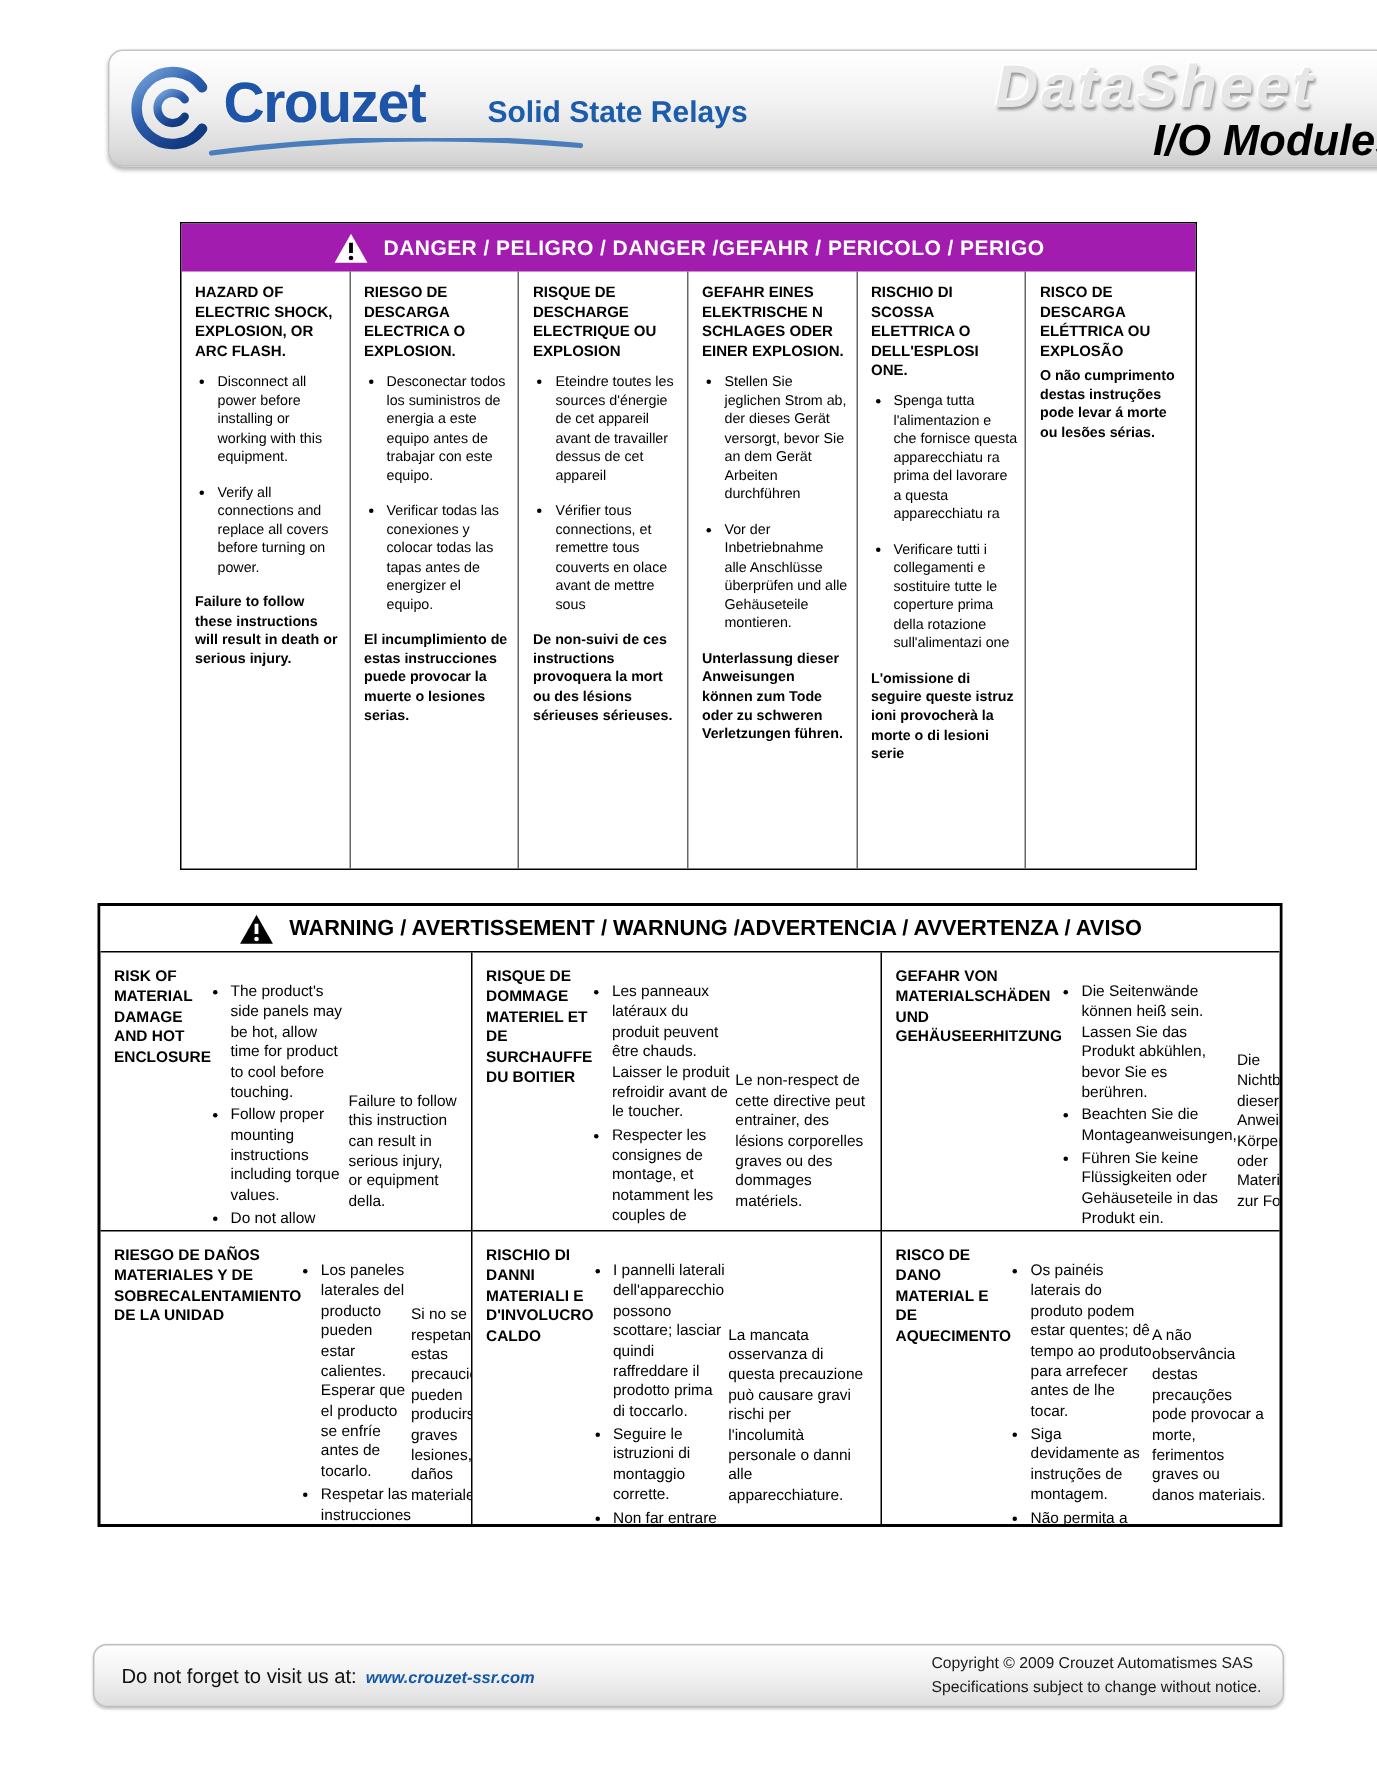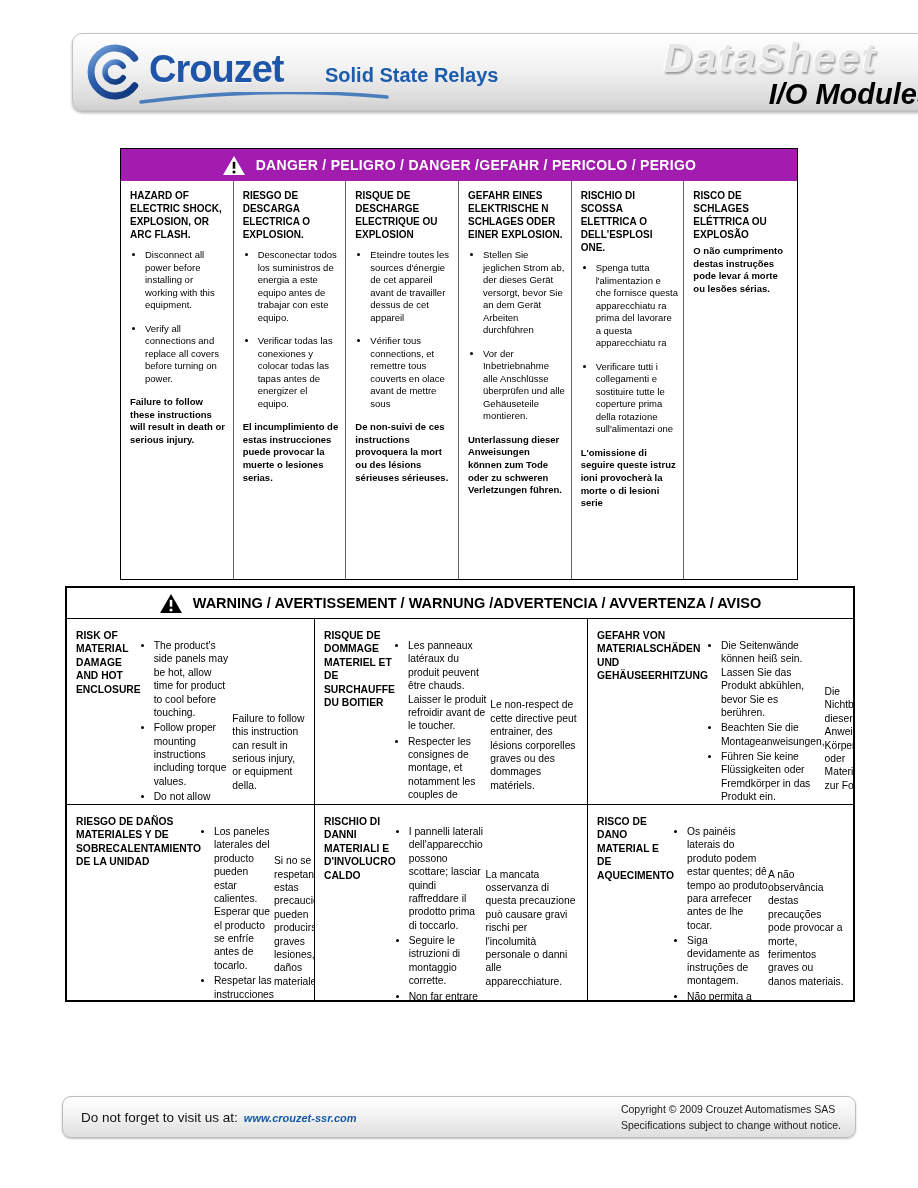--- a/index.html
+++ b/index.html
@@ -55,21 +55,21 @@
     border-right: 1px solid #666; padding: 8px 5px 8px 9px;
     font-size: 9.5px; line-height: 1.32; overflow: hidden;
   }
   .danger-col:last-child { border-right: none; }
   .dc-title { font-weight: bold; font-size: 10px; line-height: 1.3; }
   .dc-bullets { margin: 8px 0 0 0; padding-left: 15px; list-style: disc; }
   .dc-bullets li { margin-bottom: 11px; }
   .dc-footer { font-weight: bold; margin-top: 4px; }
 
   
-  .warning { position: absolute; left: 65px; top: 586px; width: 790px; border: 2px solid #000; background: #fff; }
+  .warning { position: absolute; left: 65px; top: 602px; width: 790px; border: 2px solid #000; background: #fff; }
   .warning-header {
     height: 31px; display: flex; align-items: center; justify-content: center; gap: 10px;
     font-weight: bold; font-size: 14.5px; border-bottom: 1px solid #000; background: #fff;
   }
   .warning-grid { display: grid; grid-template-columns: 248px 273px 265px; grid-template-rows: 186px 195px; }
   .warning-cell {
     border-right: 1px solid #000; border-bottom: 1px solid #000;
     padding: 8px 9px 12px 9px; font-size: 10.3px; line-height: 1.3;
     display: flex; flex-direction: row; overflow: hidden;
   }
@@ -170,21 +170,21 @@
     <div class="danger-col">
       <div class="dc-title">RISCHIO DI SCOSSA ELETTRICA O DELL'ESPLOSI ONE.</div>
       <ul class="dc-bullets">
         <li>Spenga tutta l'alimentazion e che fornisce questa apparecchiatu ra prima del lavorare a questa apparecchiatu ra</li>
         <li>Verificare tutti i collegamenti e sostituire tutte le coperture prima della rotazione sull'alimentazi one</li>
       </ul>
       <div class="dc-footer">L'omissione di seguire queste istruz ioni provocherà la morte o di lesioni serie</div>
     </div>
 
     <div class="danger-col">
-      <div class="dc-title">RISCO DE SCHLAGES ELÉTTRICA OU EXPLOSÃO</div>
+      <div class="dc-title">RISCO DE DESCARGA ELÉTTRICA OU EXPLOSÃO</div>
       <div class="dc-footer">O não cumprimento destas instruções pode levar á morte ou lesões sérias.</div>
     </div>
 
   </div>
 </div>
 
 <div class="warning">
   <div class="warning-header">
     <span class="tri">
       <svg viewBox="0 0 26 23">
@@ -215,21 +215,21 @@
         <li>Ne pas laisser pénétrer de liquide ni de corps étrangers à l'intérieur du produit.</li>
       </ul>
       <div class="wc-footer">Le non-respect de cette directive peut entrainer, des lésions corporelles graves ou des dommages matériels.</div>
     </div>
 
     <div class="warning-cell col3">
       <div class="wc-title">GEFAHR VON MATERIALSCHÄDEN UND GEHÄUSEERHITZUNG</div>
       <ul class="wc-bullets">
         <li>Die Seitenwände können heiß sein. Lassen Sie das Produkt abkühlen, bevor Sie es berühren.</li>
         <li>Beachten Sie die Montageanweisungen,</li>
-        <li>Führen Sie keine Flüssigkeiten oder Fremdkörper in das Produkt ein.</li>
+        <li>Führen Sie keine Flüssigkeiten oder Gehäuseteile in das Produkt ein.</li>
       </ul>
       <div class="wc-footer">Die Nichtbeachtung dieser Anweisung kann Körperverletzung oder Materialschäden zur Folge haben.</div>
     </div>
 
     <div class="warning-cell row2">
       <div class="wc-title">RIESGO DE DAÑOS MATERIALES Y DE SOBRECALENTAMIENTO DE LA UNIDAD</div>
       <ul class="wc-bullets">
         <li>Los paneles laterales del producto pueden estar calientes. Esperar que el producto se enfríe antes de tocarlo.</li>
         <li>Respetar las instrucciones de montaje, y en particular los pares de apretado.</li>
         <li>No dejar que penetren líquidos o cuerpos extraños en el producto.</li>

